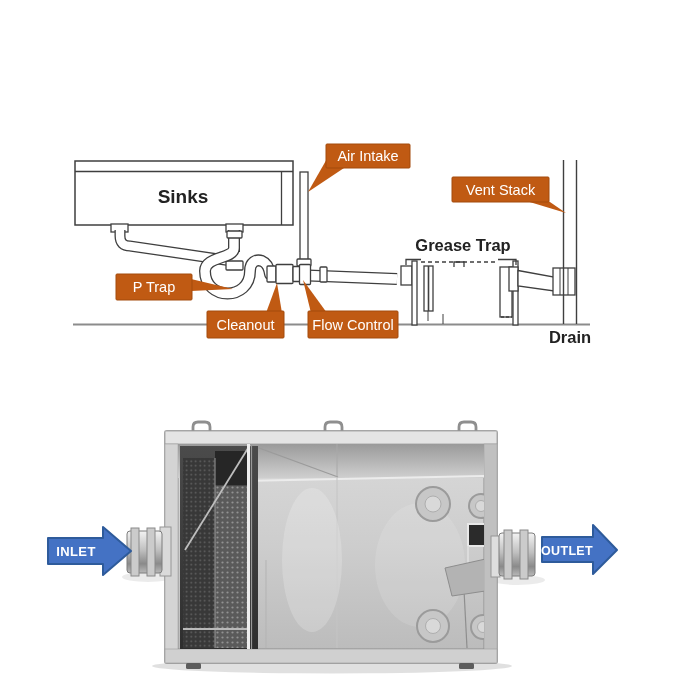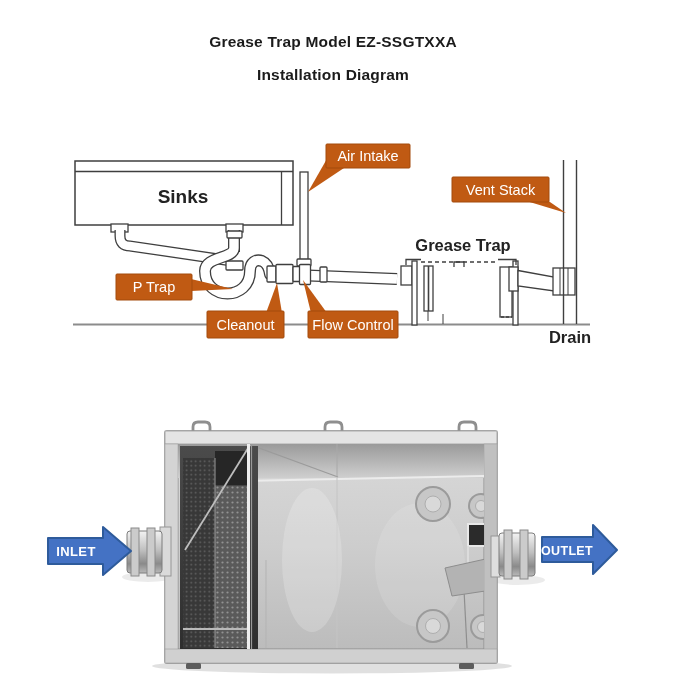--- a/index.html
+++ b/index.html
@@ -11,24 +11,20 @@
   .title-line.l1{margin-top:33px;}
   .title-line.l2{margin-top:15px;}
   svg{position:absolute;left:0;top:0;}
   text{font-family:"Liberation Sans",sans-serif;}
 </style>
 </head>
 <body>
 
 <div class="page">
 
-  <div class="titles">
-    <div class="title-line l1">Grease Trap Model EZ-SSGTXXA</div>
-    <div class="title-line l2">Installation Diagram</div>
-  </div>
 
   <svg width="700" height="700" viewBox="0 0 700 700">
     <defs>
       <linearGradient id="metalV" x1="0" y1="0" x2="0" y2="1">
         <stop offset="0" stop-color="#f3f3f3"></stop>
           <stop offset="0.45" stop-color="#c0c0c0"></stop>
         <stop offset="0.78" stop-color="#8a8a8a"></stop>
           <stop offset="1" stop-color="#b9b9b9"></stop>
       </linearGradient>
       <linearGradient id="floorG" x1="0" y1="0" x2="0" y2="1">

